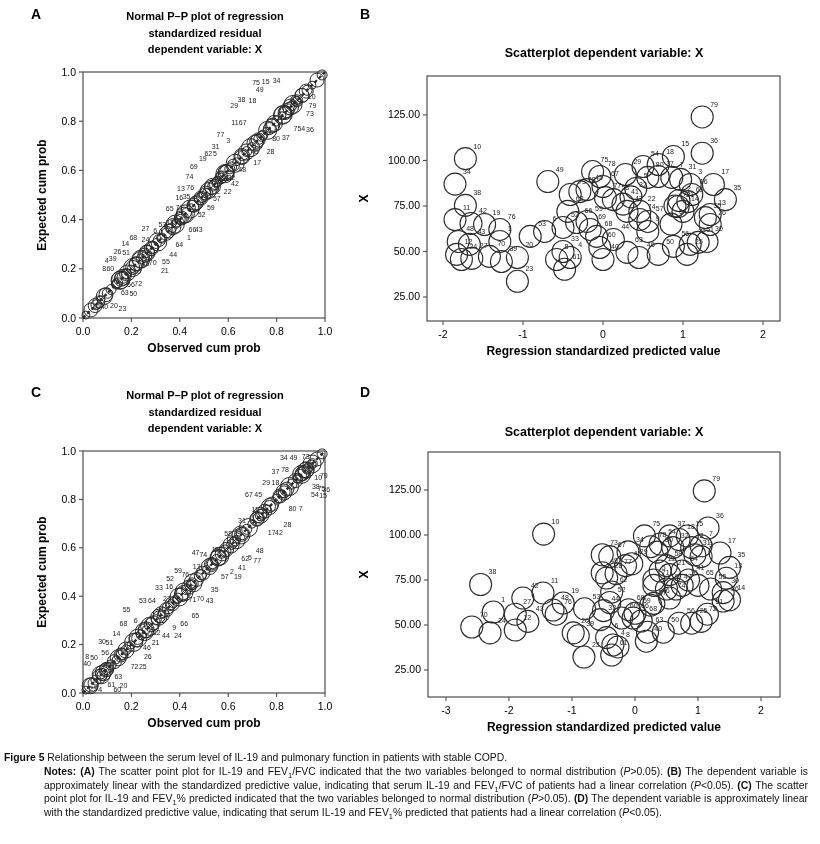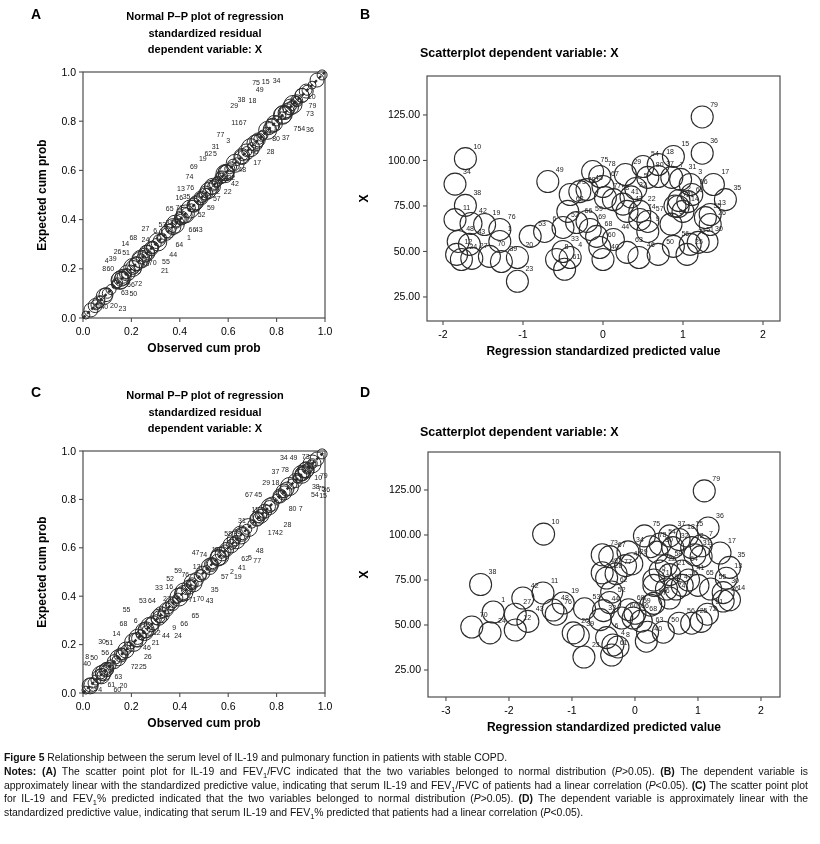--- a/index.html
+++ b/index.html
@@ -1,25 +1,25 @@
 <!DOCTYPE html>
 <html><head>
 <meta charset="utf-8">
 <style>
   html,body{margin:0;padding:0;background:#fff;}
   body{width:820px;height:844px;position:relative;font-family:"Liberation Sans",sans-serif;color:#000;overflow:hidden;}
   .panel-letter{position:absolute;font-weight:bold;font-size:14px;}
   .pp-title{position:absolute;text-align:center;font-weight:bold;font-size:11px;line-height:16.5px;}
-  .sc-title{position:absolute;text-align:left;font-weight:bold;font-size:12.5px;}
+  .sc-title{position:absolute;text-align:center;font-weight:bold;font-size:12.5px;}
   svg.plot{position:absolute;overflow:visible;}
   .tick{font-family:"Liberation Sans",sans-serif;font-size:10.5px;fill:#000;}
   .axis{font-family:"Liberation Sans",sans-serif;font-size:12px;font-weight:bold;fill:#000;}
   .pt{font-family:"Liberation Sans",sans-serif;font-size:7px;fill:#222;}
   .caption{position:absolute;left:4px;top:751px;width:804px;font-size:10.4px;line-height:13.8px;color:#111;}
-  .caption .notes{text-align:justify;}
+  .caption .notes{text-align:justify;margin-left:40px;}
   .b{font-weight:bold;}
   .i{font-style:italic;}
   .sub{vertical-align:sub;font-size:7.5px;line-height:0;}
 </style>
 </head>
 <body>
 
 <div class="panel-letter" style="left:31px;top:6px">A</div>
 <div class="panel-letter" style="left:360px;top:6px">B</div>
 <div class="panel-letter" style="left:31px;top:384px">C</div>

